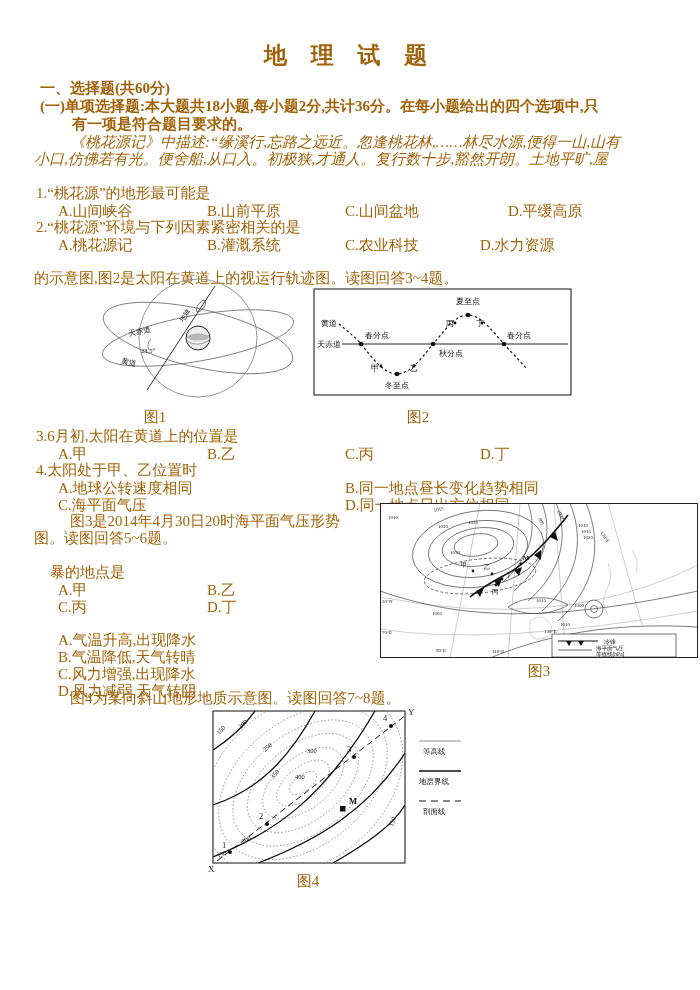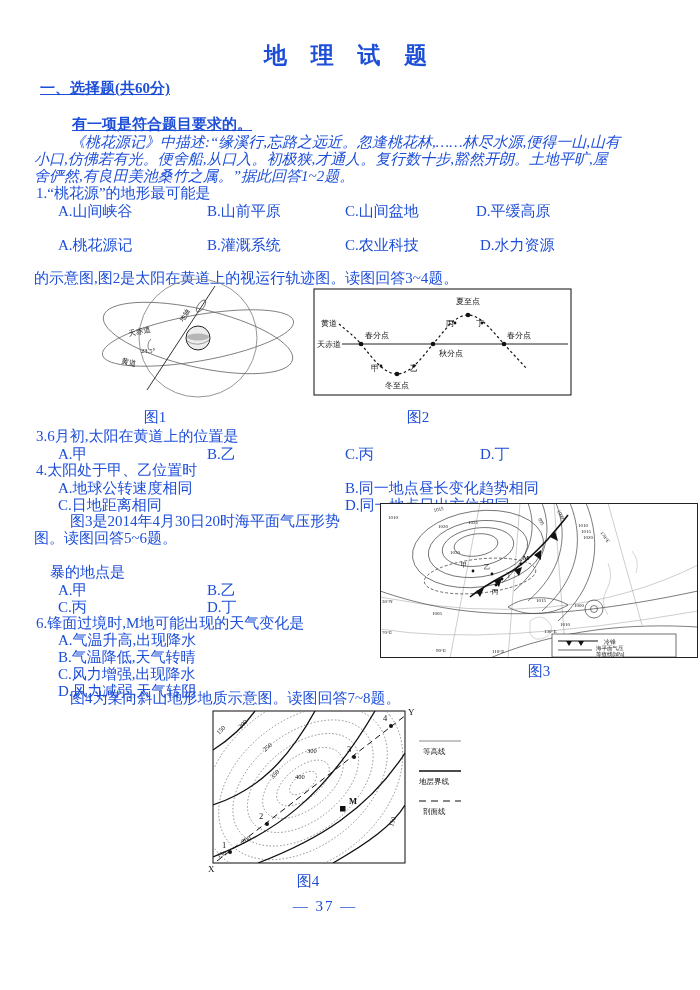--- a/index.html
+++ b/index.html
@@ -1,50 +1,51 @@
 <!DOCTYPE html>
 <html><head>
 <meta charset="utf-8">
 <style>
   html,body{margin:0;padding:0;background:#e8e8e8;}
   .page{position:relative;width:700px;height:990px;background:#ffffff;overflow:hidden;
-        font-family:"Liberation Serif",serif;color:#1d4ed8;}
+        font-family:"Liberation Serif",serif;color:#a16207;}
   .ln{position:absolute;font-size:15px;line-height:17px;white-space:nowrap;}
-  .b{font-weight:bold;text-decoration:underline;}
+  .b{font-weight:bold;}
   .it{font-style:italic;}
   .row{position:absolute;left:0;width:634px;height:17px;}
   .opt{position:absolute;font-size:15px;white-space:nowrap;}
   .title{position:absolute;left:0;width:700px;text-align:center;font-size:23px;
          font-weight:bold;letter-spacing:9px;}
   .cap{position:absolute;font-size:15px;text-align:center;}
   .pageno{position:absolute;left:0;width:650px;text-align:center;font-size:15px;letter-spacing:2px;}
   svg{position:absolute;}
   svg text{font-family:"Liberation Serif",serif;fill:#111;}
 </style>
 </head>
 <body>
 
 <div class="page">
 
   <div class="title" style="top:40px">地 理 试 题</div>
   <div class="ln b" style="left:40px;top:80px">一、选择题(共60分)</div>
+  <div class="ln b" style="left:40px;top:98px">(一)单项选择题:本大题共18小题,每小题2分,共计36分。在每小题给出的四个选项中,只</div>
   <div class="ln it" style="left:70px;top:134px">《桃花源记》中描述:“缘溪行,忘路之远近。忽逢桃花林,……林尽水源,便得一山,山有</div>
 
   <div class="ln b" style="left:72px;top:116px">有一项是符合题目要求的。</div>
   <div class="ln it" style="left:34px;top:151px">小口,仿佛若有光。便舍船,从口入。初极狭,才通人。复行数十步,豁然开朗。土地平旷,屋</div>
-  <div class="ln it" style="left:34px;top:168px">舍俨然,有良田美池桑竹之属。”据此回答1~2题。</div>
 
   <div class="ln" style="left:36px;top:185px">1.“桃花源”的地形最可能是</div>
   <div class="row" style="top:202px">
     <span class="opt" style="left:58px">A.山间峡谷</span>
     <span class="opt" style="left:207px">B.山前平原</span>
     <span class="opt" style="left:345px">C.山间盆地</span>
-    <span class="opt" style="left:476px">D.平缓高原</span>
-  </div>
-
+    <span class="opt" style="left:508px">D.平缓高原</span>
+  </div>
+
+  <div class="ln" style="left:36px;top:219px">2.“桃花源”环境与下列因素紧密相关的是</div>
   <div class="row" style="top:236px">
     <span class="opt" style="left:58px">A.桃花源记</span>
     <span class="opt" style="left:207px">B.灌溉系统</span>
     <span class="opt" style="left:345px">C.农业科技</span>
     <span class="opt" style="left:480px">D.水力资源</span>
   </div>
 
   <div class="ln" style="left:34px;top:270px">的示意图,图2是太阳在黄道上的视运行轨迹图。读图回答3~4题。</div>
 
   <svg style="left:95px;top:276px" width="215" height="132" viewBox="0 0 215 132">
@@ -100,38 +101,37 @@
     <span class="opt" style="left:345px">C.丙</span>
     <span class="opt" style="left:480px">D.丁</span>
   </div>
 
   <div class="ln" style="left:36px;top:462px">4.太阳处于甲、乙位置时</div>
   <div class="row" style="top:479px">
     <span class="opt" style="left:58px">A.地球公转速度相同</span>
     <span class="opt" style="left:345px">B.同一地点昼长变化趋势相同</span>
   </div>
   <div class="row" style="top:496px">
-    <span class="opt" style="left:58px">C.日地距离相同</span>
+    <span class="opt" style="left:58px">C.海平面气压</span>
     <span class="opt" style="left:345px">D.同一地点日出方位相同</span>
   </div>
 
   <div class="ln" style="left:70px;top:513px">图3是2014年4月30日20时海平面气压形势</div>
   <div class="ln" style="left:34px;top:530px">图。读图回答5~6题。</div>
 
   <div class="ln" style="left:50px;top:564px">暴的地点是</div>
   <div class="row" style="top:581px">
     <span class="opt" style="left:58px">A.甲</span>
     <span class="opt" style="left:207px">B.乙</span>
   </div>
   <div class="row" style="top:598px">
     <span class="opt" style="left:58px">C.丙</span>
     <span class="opt" style="left:207px">D.丁</span>
   </div>
 
-  <div class="ln" style="left:36px;top:615px">6.锋面过境时,M地可能出现的天气变化是</div>
   <div class="ln" style="left:58px;top:632px">A.气温升高,出现降水</div>
   <div class="ln" style="left:58px;top:649px">B.气温降低,天气转晴</div>
   <div class="ln" style="left:58px;top:666px">C.风力增强,出现降水</div>
   <div class="ln" style="left:58px;top:683px">D.风力减弱,天气转阴</div>
 
   <svg style="left:380px;top:503px" width="318" height="155" viewBox="0 0 318 155">
     <defs>
         <clipPath id="clip3">
           <rect x="1" y="1" width="316" height="153"></rect>
         </clipPath>
@@ -308,15 +308,14 @@
       <line x1="216" y1="36" x2="258" y2="36" stroke="#7d7d7d" stroke-width="0.9"></line>
       <text x="220" y="49" font-size="7.5">等高线</text>
       <line x1="216" y1="66" x2="258" y2="66" stroke="#111" stroke-width="1.7"></line>
       <text x="216" y="79" font-size="7.5">地层界线</text>
       <line x1="216" y1="96" x2="258" y2="96" stroke="#111" stroke-width="1.1" stroke-dasharray="7 5"></line>
       <text x="220" y="109" font-size="7.5">剖面线</text>
     </g>
   </svg>
   <div class="cap" style="left:203px;top:872px;width:210px">图4</div>
 
-  <div class="pageno" style="top:898px">— 37 —</div>
 
 </div>
 
 </body></html>

